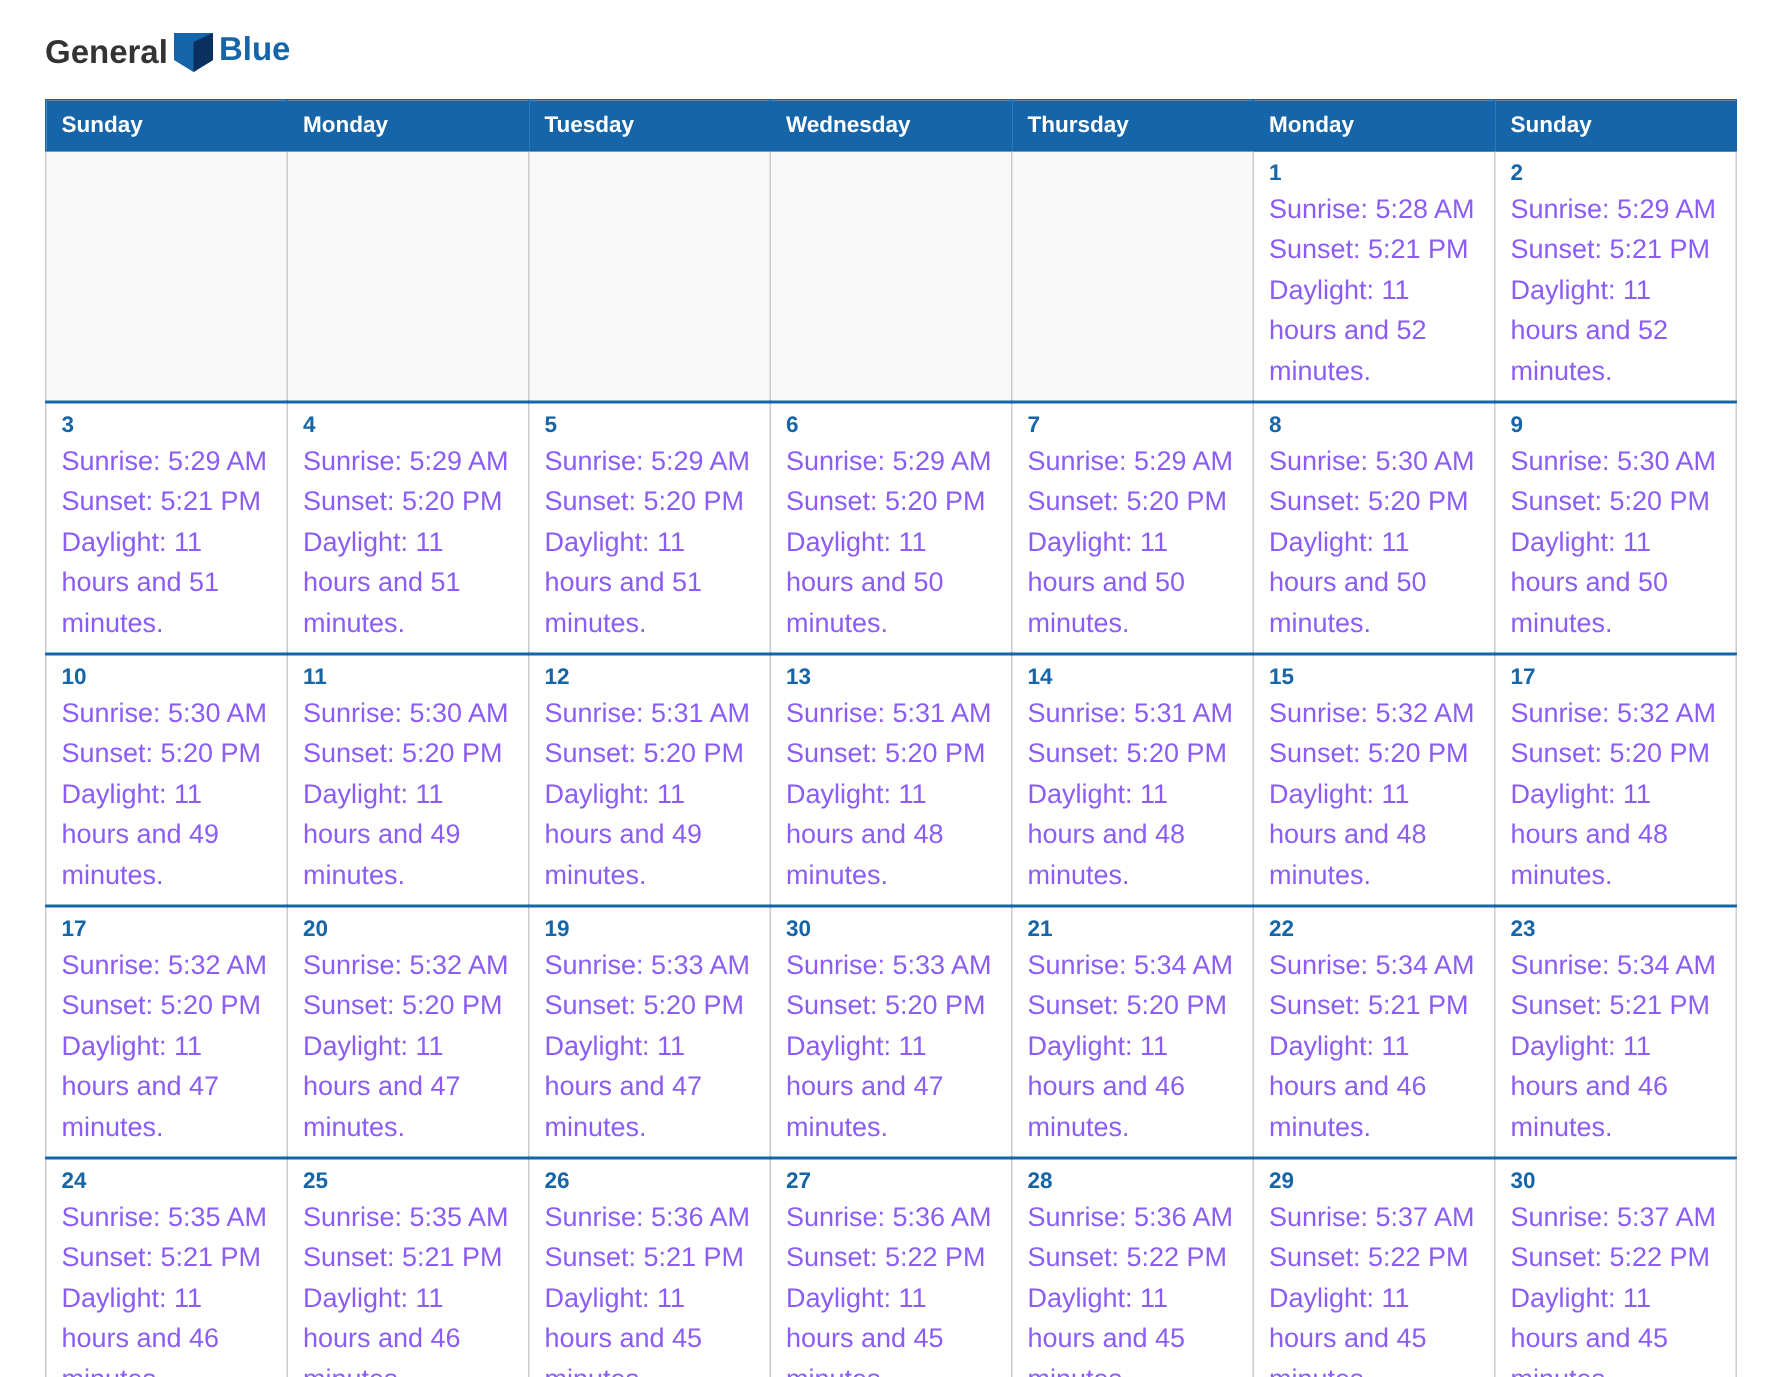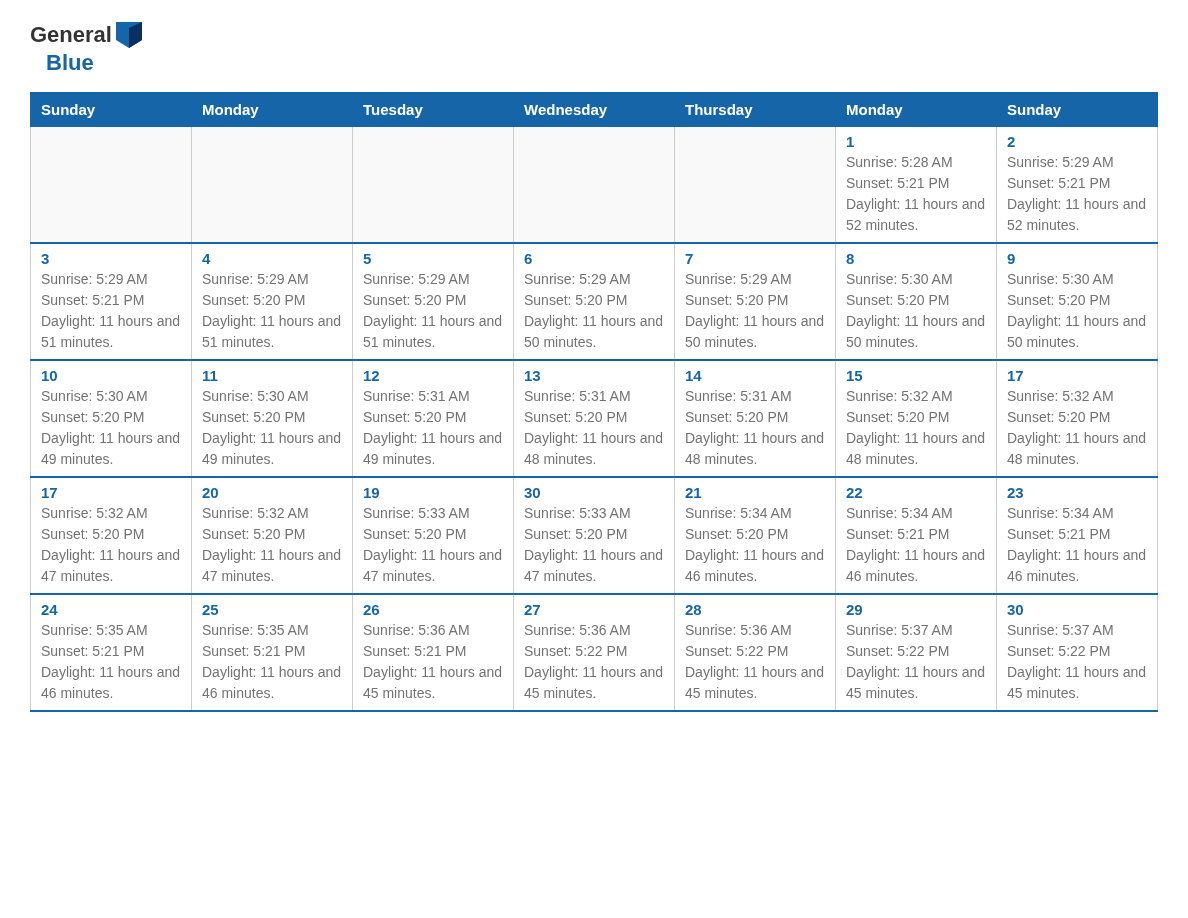--- a/index.html
+++ b/index.html
@@ -71,42 +71,42 @@
       background: #f9f9f9;
     }
     .day-number {
       font-size: 15px;
       font-weight: bold;
       color: #1565a8;
       display: block;
       margin-bottom: 2px;
     }
     .day-info {
-      font-size: 14px;
-      color: #737373;
+      font-size: 18px;
+      color: #8b5cf6;
       line-height: 1.5;
     }
     .calendar tbody tr {
       border-bottom: 2px solid #1565a8;
     }
   </style>
 </head>
 <body>
 
 <div class="header-top">
   <div class="logo">
-  <div style="display:flex; flex-direction:column;">
+  <div style="display:flex; flex-direction:row;">
     <div style="display:flex; align-items:center;">
       <span class="logo-text-general">General</span>
       <svg width="30" height="30" viewBox="0 0 30 30" xmlns="http://www.w3.org/2000/svg" style="margin-left:2px;">
         <polygon points="2,2 28,2 28,20 15,28 2,20" fill="#1565a8"></polygon>
         <polygon points="15,8 28,2 28,20 15,28" fill="#0a3060"></polygon>
       </svg>
     </div>
-    <span class="logo-text-blue" style="margin-left:16px;">Blue</span>
+    <span class="logo-text-blue" style="margin-left:2px;">Blue</span>
   </div>
 </div>
   <div class="month-title"></div>
 </div>
 
 <div class="subtitle"></div>
 
 <table class="calendar">
   <thead>
     <tr>

